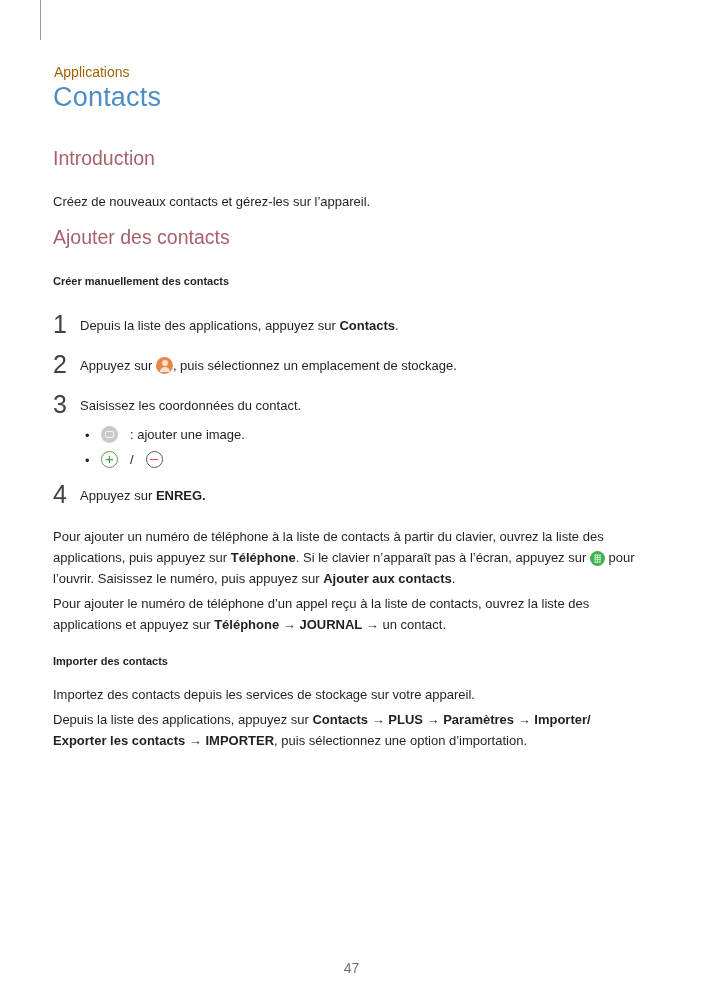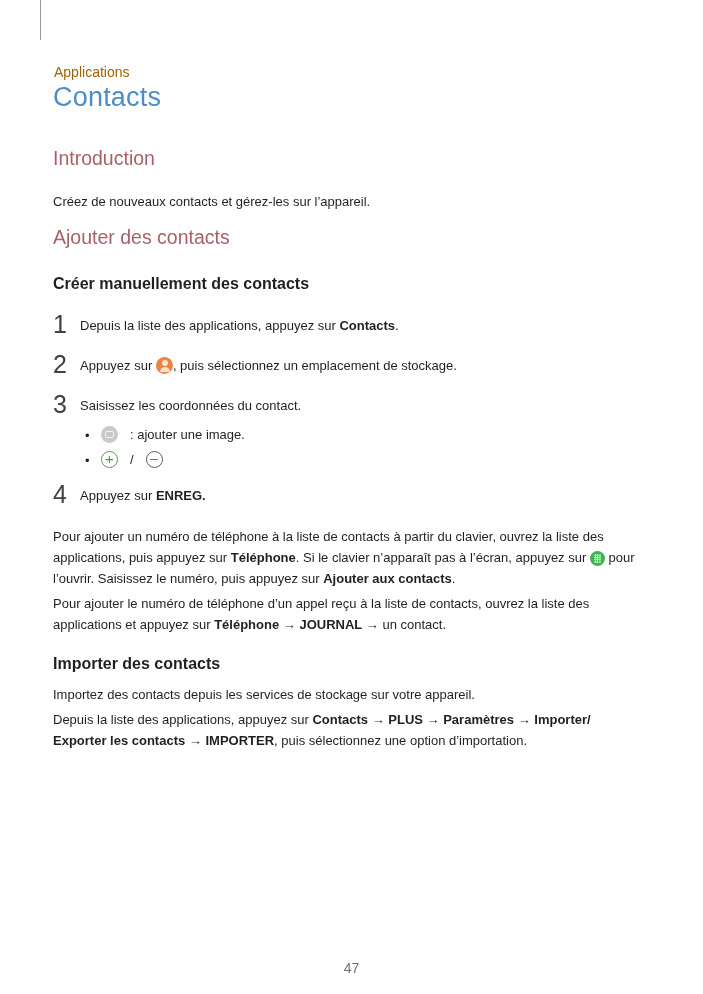--- a/index.html
+++ b/index.html
@@ -2,21 +2,21 @@
 <html><head>
 <meta charset="utf-8">
 <style>
   html, body { margin: 0; padding: 0; background: #ffffff; }
   body { width: 703px; height: 994px; position: relative; overflow: hidden;
          font-family: "Liberation Sans", "DejaVu Sans", sans-serif; color: #231f20; }
   .vline { position: absolute; left: 40px; top: 0; width: 1px; height: 40px; background: #9a9a9a; }
   .running-head { position: absolute; left: 54px; top: 26px; font-size: 14px; color: #a16207; margin-top: 38px; }
   .title { position: absolute; left: 53px; top: 82px; font-size: 27px; color: #4c8dc9; font-weight: 400; letter-spacing: 0.2px; }
   .h1 { position: absolute; left: 53px; font-size: 19.5px; color: #a7616a; font-weight: 400; }
-  .h2 { position: absolute; left: 53px; font-size: 16px; color: #231f20; font-weight: 700; }
+  .h2 { position: absolute; left: 53px; font-size: 11px; color: #231f20; font-weight: 700; }
   .p { position: absolute; left: 53px; font-size: 13px; line-height: 21px; color: #231f20; width: 600px; }
   .step { position: absolute; left: 53px; font-size: 13px; color: #231f20; }
   .step .num { position: absolute; left: 0; top: -8px; font-size: 25px; color: #414042; font-weight: 300; }
   .step .txt { position: absolute; left: 27px; top: 0; white-space: nowrap; }
   .bullet { position: absolute; left: 85px; font-size: 13px; white-space: nowrap; }
   .bullet .dot { position: absolute; left: 0; top: 0; }
   .bullet .content { position: absolute; left: 16px; top: -2px; display: flex; align-items: center; gap: 12px; }
   b { font-weight: 700; }
   .ico { display: inline-block; width: 17px; height: 17px; border-radius: 50%; vertical-align: middle; position: relative; }
   .ico-add-contact { background: #e8864a; }

